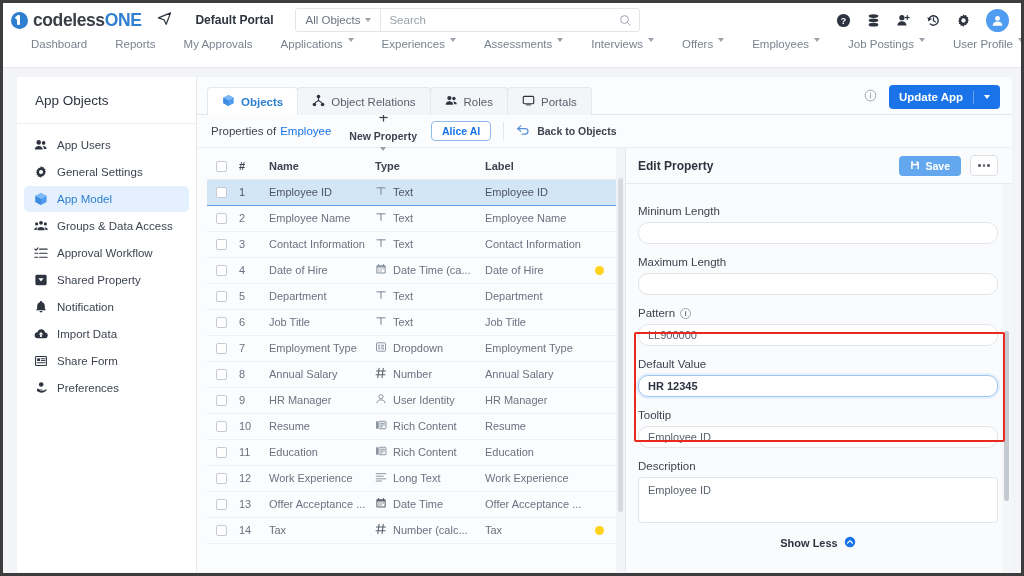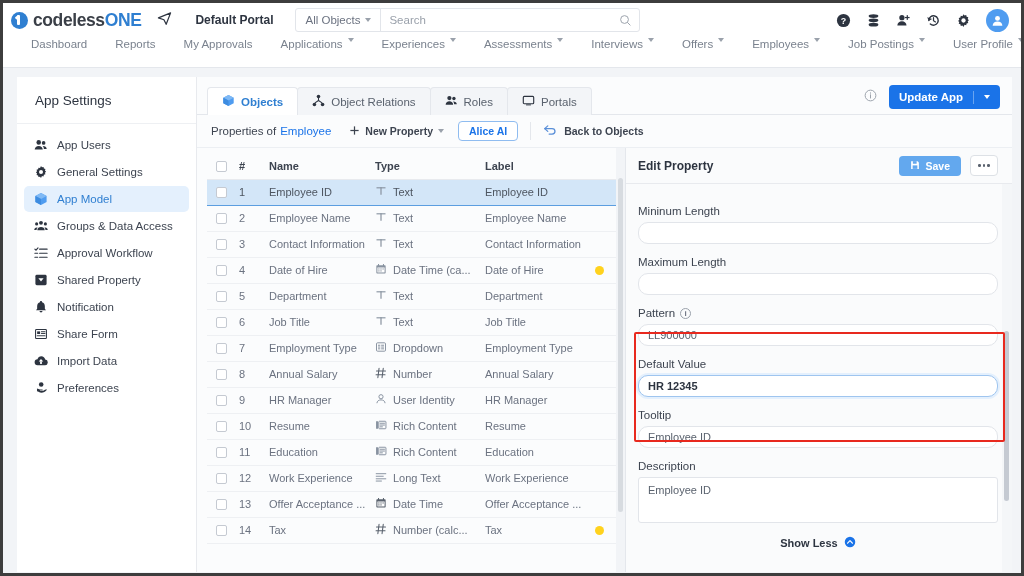--- a/index.html
+++ b/index.html
@@ -162,21 +162,21 @@
   .props-row {
     display: flex; align-items: center; gap: 0;
     height: 33px; padding: 0 14px;
     border-bottom: 1px solid #eceff3; background: #fbfcfd;
   }
   .props-label { font-size: 11.5px; color: #3d4450; }
   .props-obj { font-size: 11.5px; color: #1a73e8; margin-left: 4px; cursor: pointer; }
   .new-prop {
     display: flex; align-items: center; gap: 5px;
     margin-left: 18px; font-size: 10.5px; color: #3d4450;
-    font-weight: bold; cursor: pointer;
+    font-weight: bold; cursor: pointer; flex-direction: column;
   }
   .alice-btn {
     margin-left: 14px; border: 1px solid #8fbcf0; border-radius: 4px;
     color: #1a73e8; font-size: 10.5px; font-weight: bold;
     padding: 3px 10px; background: #fff; cursor: pointer;
   }
   .vsep { width: 1px; height: 18px; background: #e4e7ec; margin: 0 12px; }
   .back-objects {
     display: flex; align-items: center; gap: 7px;
     font-size: 10.5px; color: #3d4450; font-weight: bold; cursor: pointer;
@@ -412,21 +412,21 @@
       </div>
     <div class="navitem">
         <span>User Profile</span>
         <span class="caret"></span>
       </div>
   </div>
 
   <div class="body">
 
     <div class="sidebar">
-      <div class="sidebar-head">App Settings</div>
+      <div class="sidebar-head">App Objects</div>
       <div class="sidebar-list">
 
         <div class="sb-item">
           <span class="sb-ico">
             <svg width="14" height="14" viewBox="0 0 16 16">
                 <circle cx="5.4" cy="5" r="2.6" fill="#2d3440"></circle>
                 <circle cx="11" cy="5.6" r="2.1" fill="#2d3440"></circle>
                 <path d="M.8 13.2c0-2.6 2-4.2 4.6-4.2s4.6 1.6 4.6 4.2z" fill="#2d3440"></path>
                 <path d="M10.2 9.1c2.4 0 4.3 1.3 4.3 3.4h-3.2c0-1.3-.5-2.5-1.4-3.4z" fill="#2d3440"></path>
               </svg>
@@ -496,37 +496,37 @@
                 <path d="M8 1.2c-.7 0-1.2.5-1.2 1.1v.4C4.9 3.2 3.6 4.9 3.6 7v3L2.3 11.8h11.4L12.4 10V7c0-2.1-1.3-3.8-3.2-4.3v-.4c0-.6-.5-1.1-1.2-1.1z" fill="#2d3440"></path>
                 <path d="M6.3 12.6a1.7 1.7 0 0 0 3.4 0z" fill="#2d3440"></path>
               </svg>
           </span>
           <span>Notification</span>
         </div>
 
         <div class="sb-item">
           <span class="sb-ico">
             <svg width="14" height="14" viewBox="0 0 16 16">
+                <path d="M4.2 12.8A3.4 3.4 0 0 1 4 6c.5-2 2.3-3.4 4.4-3.4 2.2 0 4 1.6 4.4 3.7a3.2 3.2 0 0 1-.7 6.5z" fill="#2d3440"></path>
+                <path d="M8 5.6 10.6 8.6H5.4z" fill="#fff"></path>
+                <rect x="7" y="8.4" width="2" height="3" fill="#fff"></rect>
+              </svg>
+          </span>
+          <span>Import Data</span>
+        </div>
+
+        <div class="sb-item">
+          <span class="sb-ico">
+            <svg width="14" height="14" viewBox="0 0 16 16">
                 <rect x="1.8" y="2.8" width="12.4" height="10.4" rx="1" fill="none" stroke="#2d3440" stroke-width="1.2"></rect>
                 <rect x="3.6" y="5" width="3.4" height="3" fill="#2d3440"></rect>
                 <path d="M8.5 5.4h4.1M8.5 7.4h4.1M3.6 10h9" stroke="#2d3440" stroke-width="1.1" stroke-linecap="round"></path>
               </svg>
           </span>
           <span>Share Form</span>
-        </div>
-
-        <div class="sb-item">
-          <span class="sb-ico">
-            <svg width="14" height="14" viewBox="0 0 16 16">
-                <path d="M4.2 12.8A3.4 3.4 0 0 1 4 6c.5-2 2.3-3.4 4.4-3.4 2.2 0 4 1.6 4.4 3.7a3.2 3.2 0 0 1-.7 6.5z" fill="#2d3440"></path>
-                <path d="M8 5.6 10.6 8.6H5.4z" fill="#fff"></path>
-                <rect x="7" y="8.4" width="2" height="3" fill="#fff"></rect>
-              </svg>
-          </span>
-          <span>Import Data</span>
         </div>
 
         <div class="sb-item">
           <span class="sb-ico">
             <svg width="14" height="14" viewBox="0 0 16 16">
                 <circle cx="8.2" cy="4" r="2.6" fill="#2d3440"></circle>
                 <path d="M3.4 8.6c1.4 0 2.2 1 3.4 1h2.7c.7 0 .7 1-.1 1H7.2c-.4 0-.4.6 0 .6h2.5c1.3 0 2.4-1.2 3.9-1.6.7-.2 1.2.5.7 1-1.5 1.6-3.4 2.8-5.7 2.8-2.6 0-3.5-1.6-5.2-1.6z" fill="#2d3440"></path>
               </svg>
           </span>
           <span>Preferences</span>

